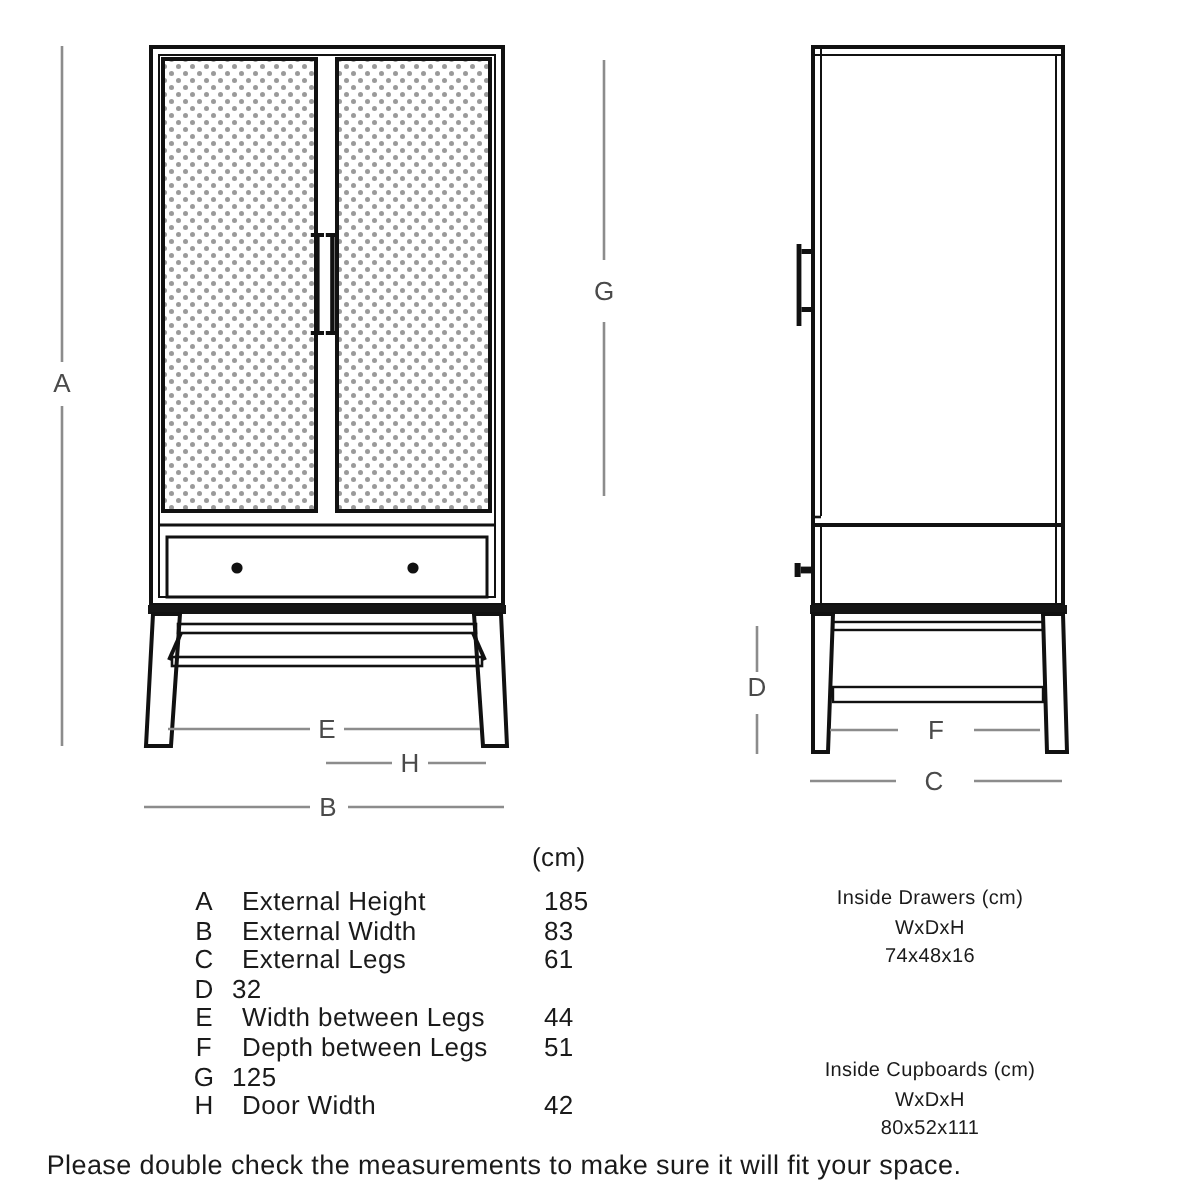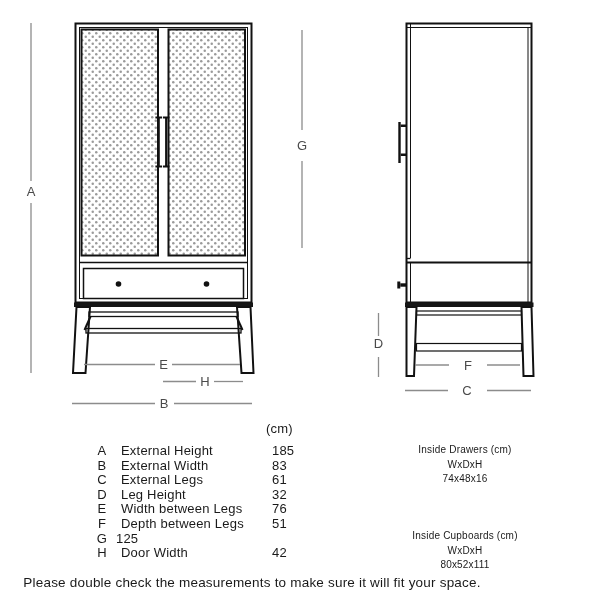--- a/index.html
+++ b/index.html
@@ -163,27 +163,26 @@
       <span class="spec-label">External Width</span>
       <span class="spec-value">83</span>
     </div>
     <div class="spec-row">
       <span class="spec-key">C</span>
       <span class="spec-label">External Legs</span>
       <span class="spec-value">61</span>
     </div>
     <div class="spec-row">
       <span class="spec-key">D</span>
-      <span class="spec-label">Leg Height</span>
       <span class="spec-value">32</span>
     </div>
     <div class="spec-row">
       <span class="spec-key">E</span>
       <span class="spec-label">Width between Legs</span>
-      <span class="spec-value">76</span>
+      <span class="spec-value">44</span>
     </div>
     <div class="spec-row">
       <span class="spec-key">F</span>
       <span class="spec-label">Depth between Legs</span>
       <span class="spec-value">51</span>
     </div>
     <div class="spec-row">
       <span class="spec-key">G</span>
       <span class="spec-value">125</span>
     </div>

